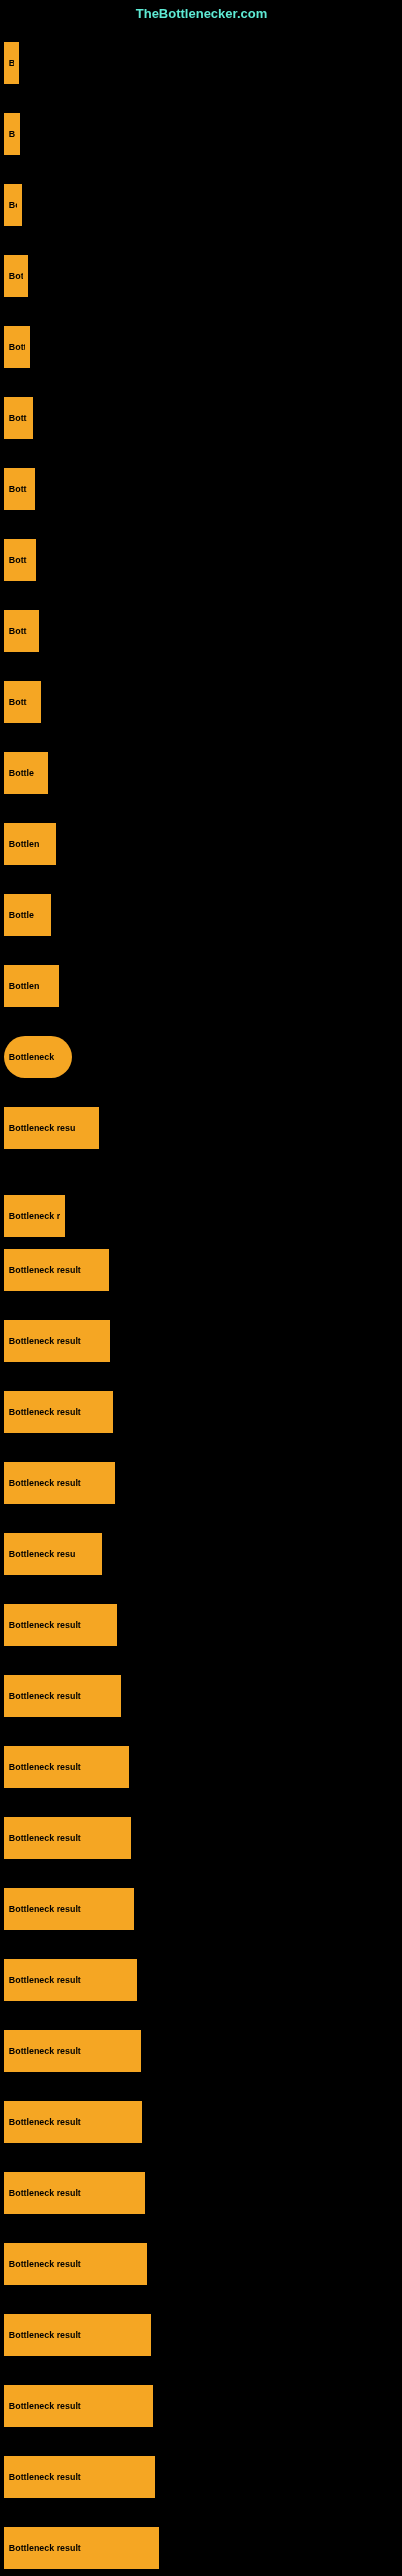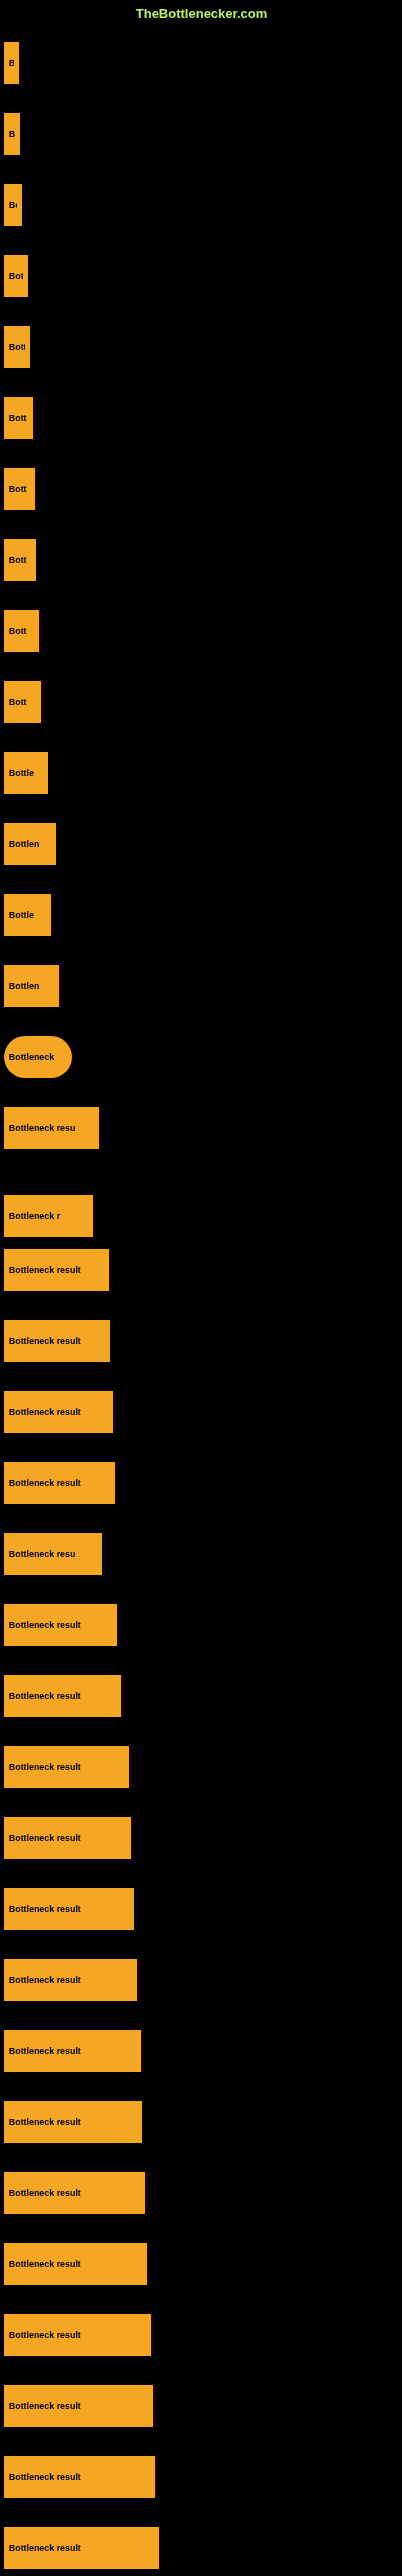--- a/index.html
+++ b/index.html
@@ -10,21 +10,21 @@
 
     body {
       background-color: #000000;
       width: 403px;
       min-height: 2576px;
       font-family: Arial, sans-serif;
       position: relative;
     }
 
     .site-title {
-      color: #bef264;
+      color: #5eead4;
       font-size: 13px;
       font-weight: bold;
       text-align: center;
       padding: 6.4px 0;
       background: #000;
     }
 
     .bar-container {
       position: relative;
       height: 71px;
@@ -132,21 +132,21 @@
       <div class="bar" style="width: 68px; border-radius: 21px;">
         <span class="bar-label">Bottleneck</span>
       </div>
     </div>
     <div class="bar-container">
       <div class="bar" style="width: 95px;">
         <span class="bar-label">Bottleneck resu</span>
       </div>
     </div>
     <div class="bar-container">
-      <div class="bar" style="width: 89px; margin-top: 34px;">
+      <div class="bar" style="width: 61px; margin-top: 34px;">
         <span class="bar-label">Bottleneck r</span>
       </div>
     </div>
     <div class="bar-container">
       <div class="bar" style="width: 105px;">
         <span class="bar-label">Bottleneck result</span>
       </div>
     </div>
     <div class="bar-container">
       <div class="bar" style="width: 106px;">

